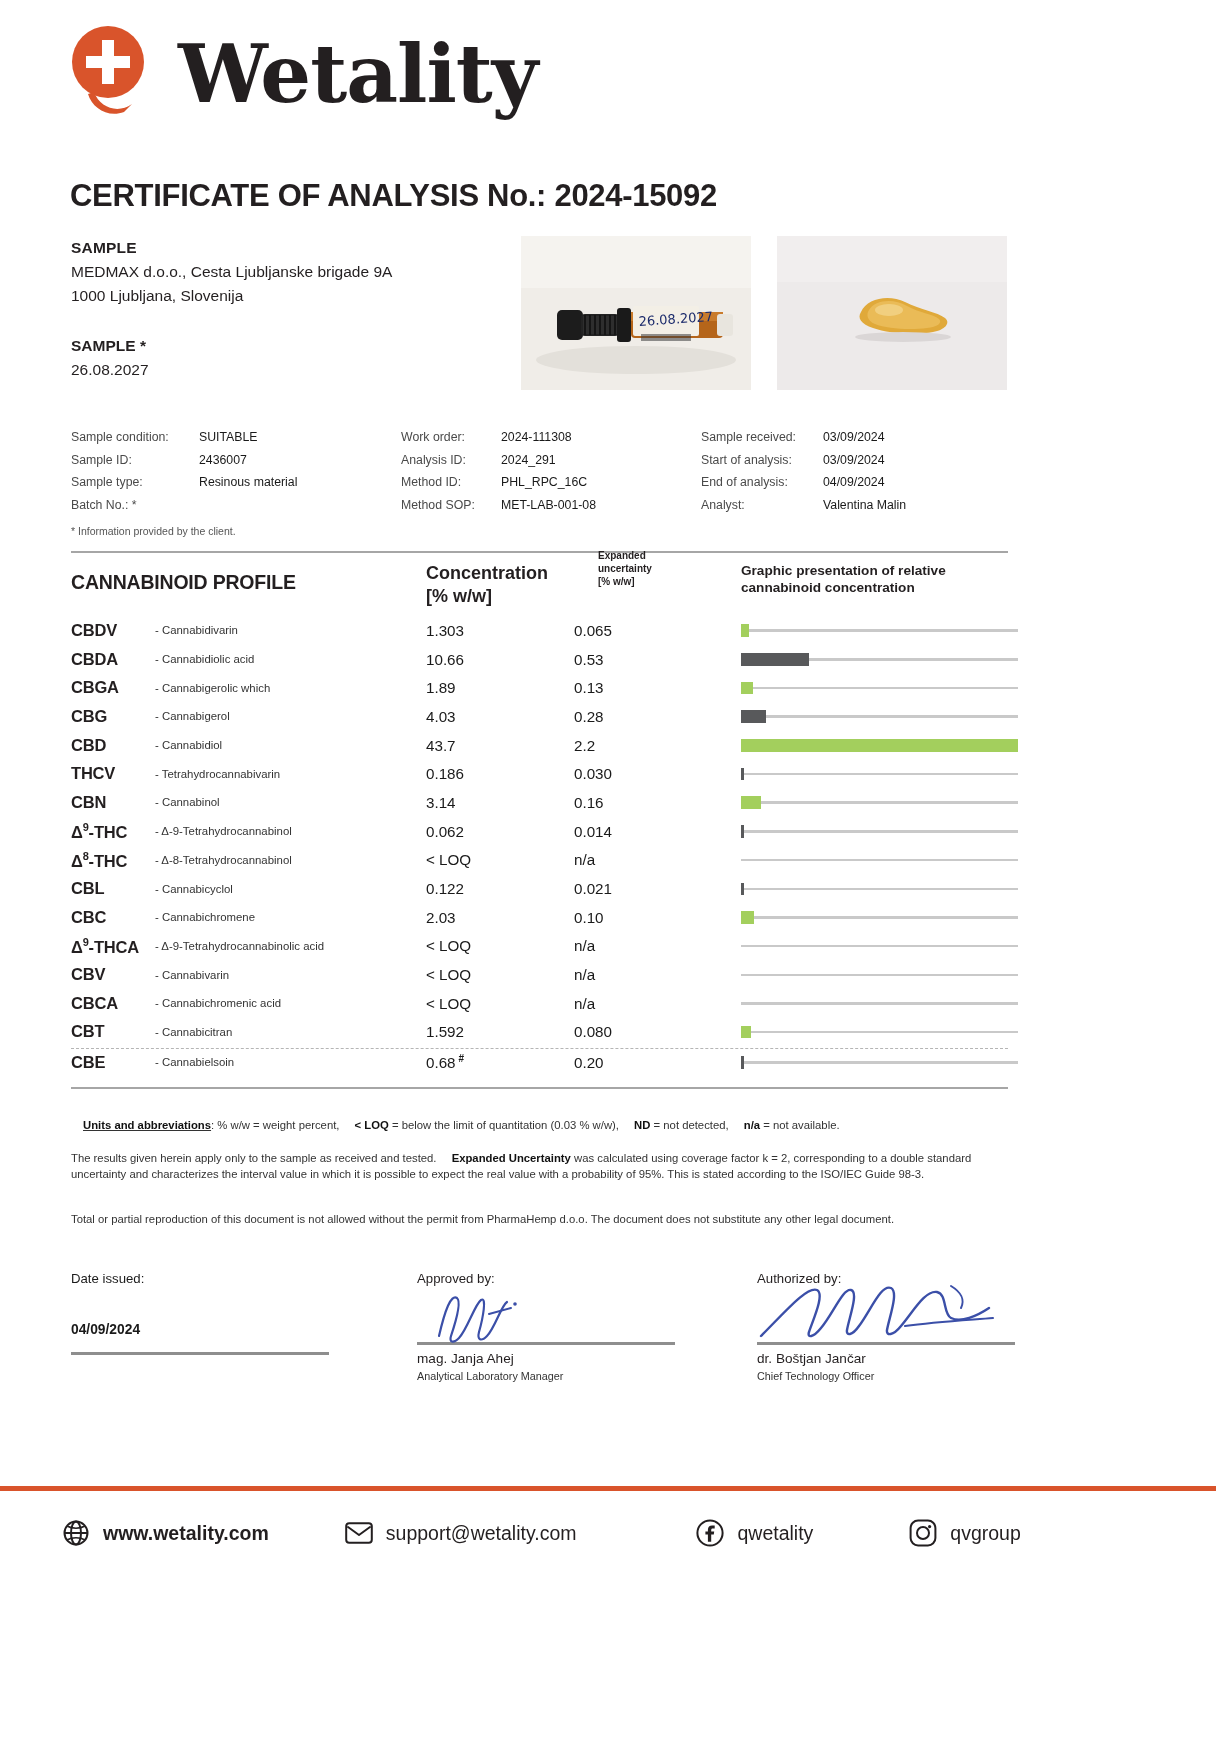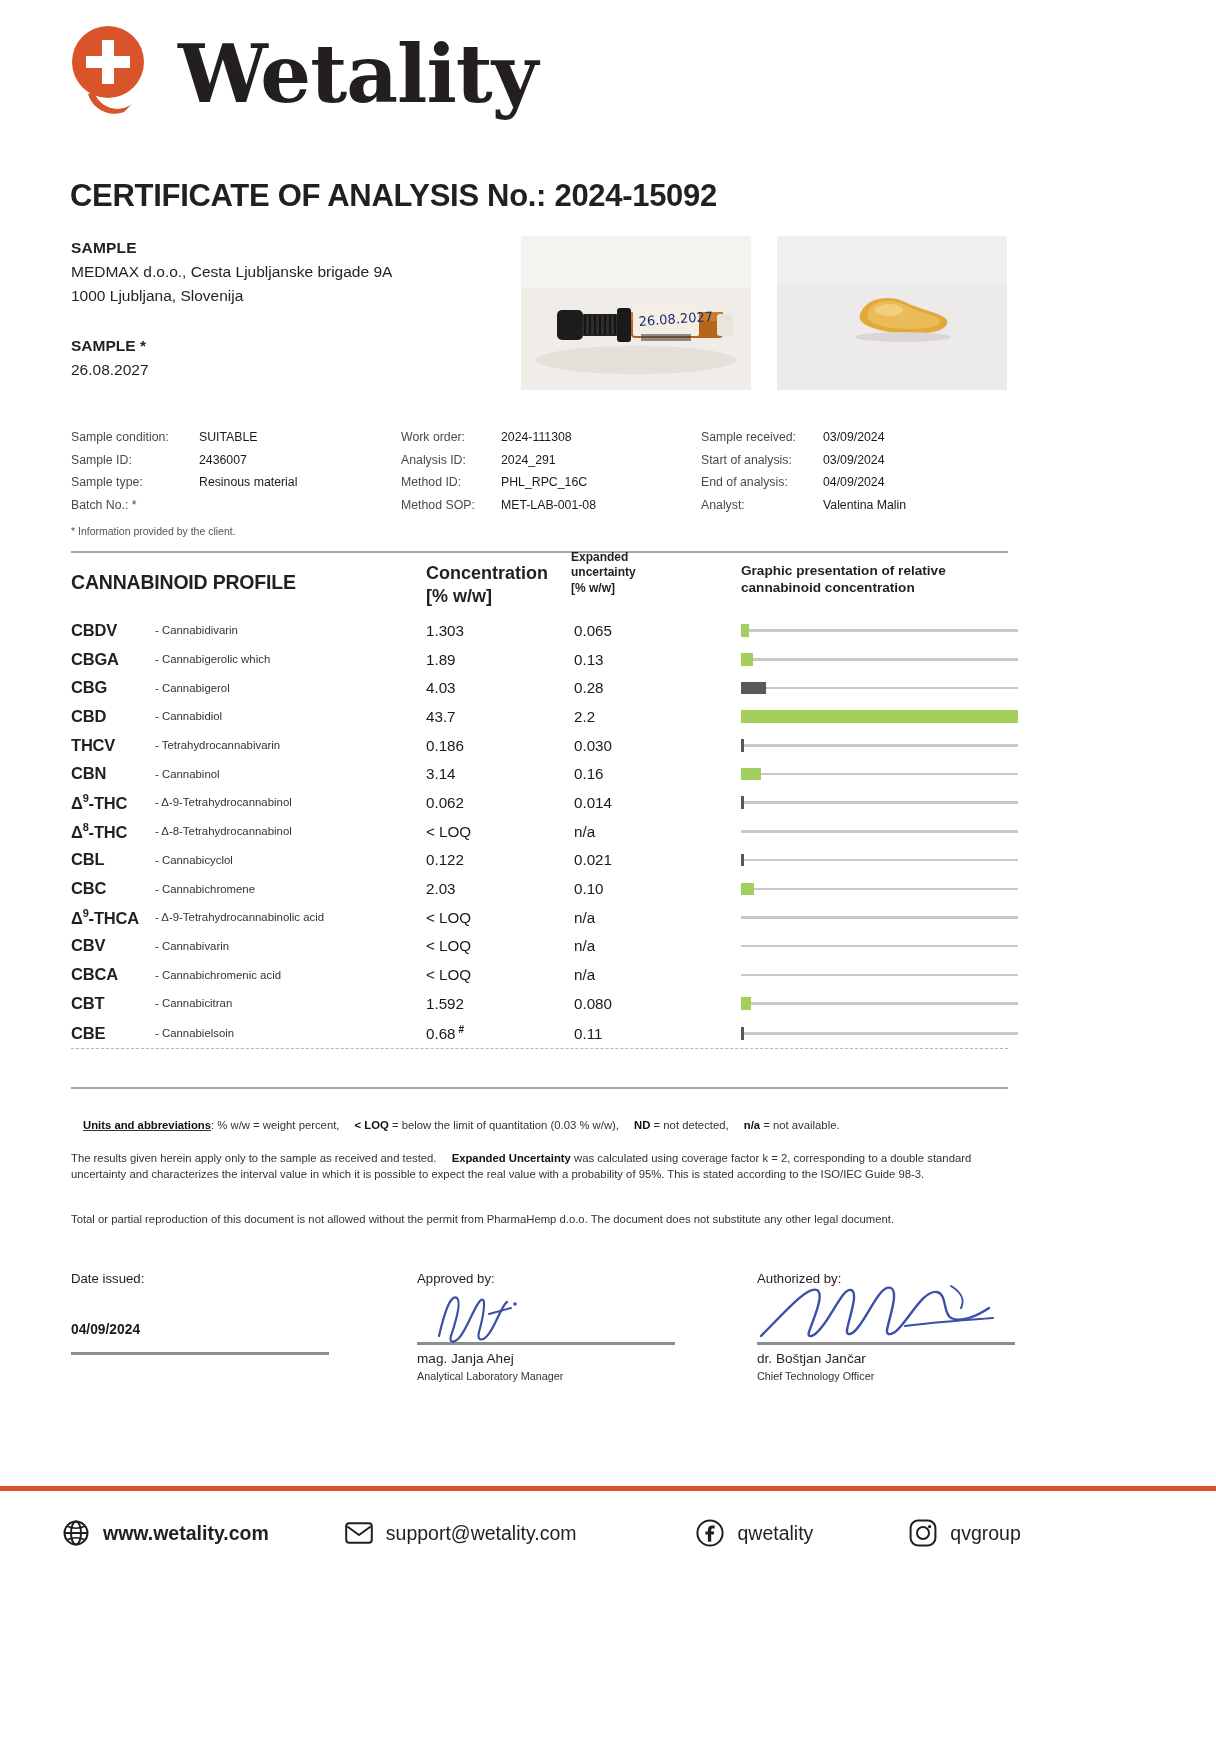--- a/index.html
+++ b/index.html
@@ -143,21 +143,21 @@
     height: 62px;
   }
   .th {
     position: absolute;
     font-weight: bold;
     color: #231f20;
     line-height: 1.28;
   }
   .th-profile { left: 0px; top: 14px; font-size: 19.5px; letter-spacing: -0.2px; }
   .th-conc    { left: 355px; top: 6px;  font-size: 18px; }
-  .th-unc     { left: 500px; top: -6px; font-size: 12px; }
+  .th-unc     { left: 527px; top: -6px; font-size: 10px; }
   .th-graphic { left: 670px; top: 6px;  font-size: 13.6px; }
 
   .rows {
     position: absolute;
     left: 71px;
     top: 616px;
     width: 937px;
   }
   .row {
     position: relative;
@@ -473,20 +473,30 @@
         <div class="c-abbr">CBDV</div>
         <div class="c-name">- Cannabidivarin</div>
         <div class="c-conc">1.303</div>
         <div class="c-unc">0.065</div>
         <div class="c-bar">
           <div class="bar-track"></div>
           <div class="bar-fill" style="width: 8.31px; background: rgb(163, 207, 93);"></div>
         </div>
       </div>
       <div class="row">
+        <div class="c-abbr">CBDA</div>
+        <div class="c-name">- Cannabidiolic acid</div>
+        <div class="c-conc">10.66</div>
+        <div class="c-unc">0.53</div>
+        <div class="c-bar">
+          <div class="bar-track"></div>
+          <div class="bar-fill" style="width: 67.588px; background: rgb(88, 89, 91);"></div>
+        </div>
+      </div>
+      <div class="row">
         <div class="c-abbr">CBGA</div>
         <div class="c-name">- Cannabigerolic which</div>
         <div class="c-conc">1.89</div>
         <div class="c-unc">0.13</div>
         <div class="c-bar">
           <div class="bar-track"></div>
           <div class="bar-fill" style="width: 11.911px; background: rgb(163, 207, 93);"></div>
         </div>
       </div>
       <div class="row">
@@ -602,21 +612,21 @@
         <div class="c-unc">0.080</div>
         <div class="c-bar">
           <div class="bar-track"></div>
           <div class="bar-fill" style="width: 9.972px; background: rgb(163, 207, 93);"></div>
         </div>
       </div>
       <div class="row tall">
         <div class="c-abbr">CBE</div>
         <div class="c-name">- Cannabielsoin</div>
         <div class="c-conc">0.68<span class="conc-sup">#</span></div>
-        <div class="c-unc">0.11</div>
+        <div class="c-unc">0.20</div>
         <div class="c-bar">
           <div class="bar-track"></div>
           <div class="bar-fill" style="width: 3px; background: rgb(88, 89, 91);"></div>
         </div>
       </div>
     </div>
 
   <div class="dash-rule" id="dash-rule" style="top: 1047.5px;"></div>
   <div class="solid-rule" id="bottom-rule" style="top: 1087px;"></div>
 

